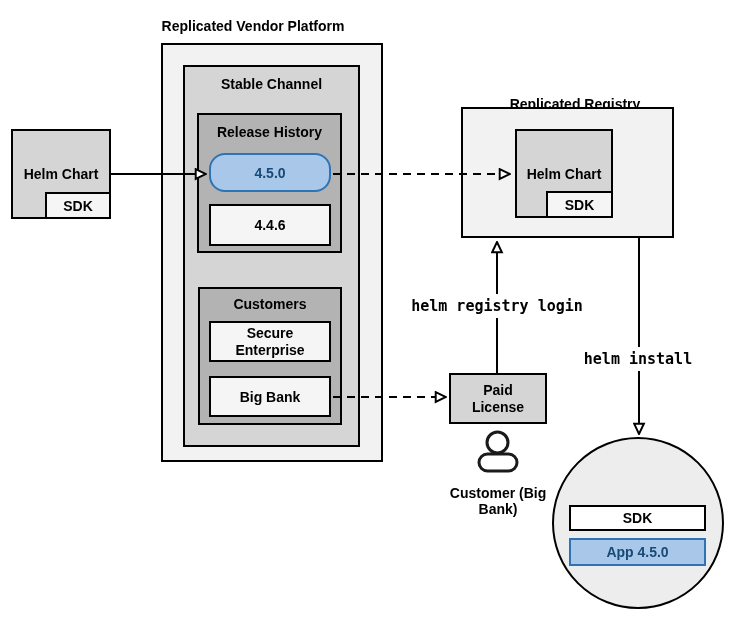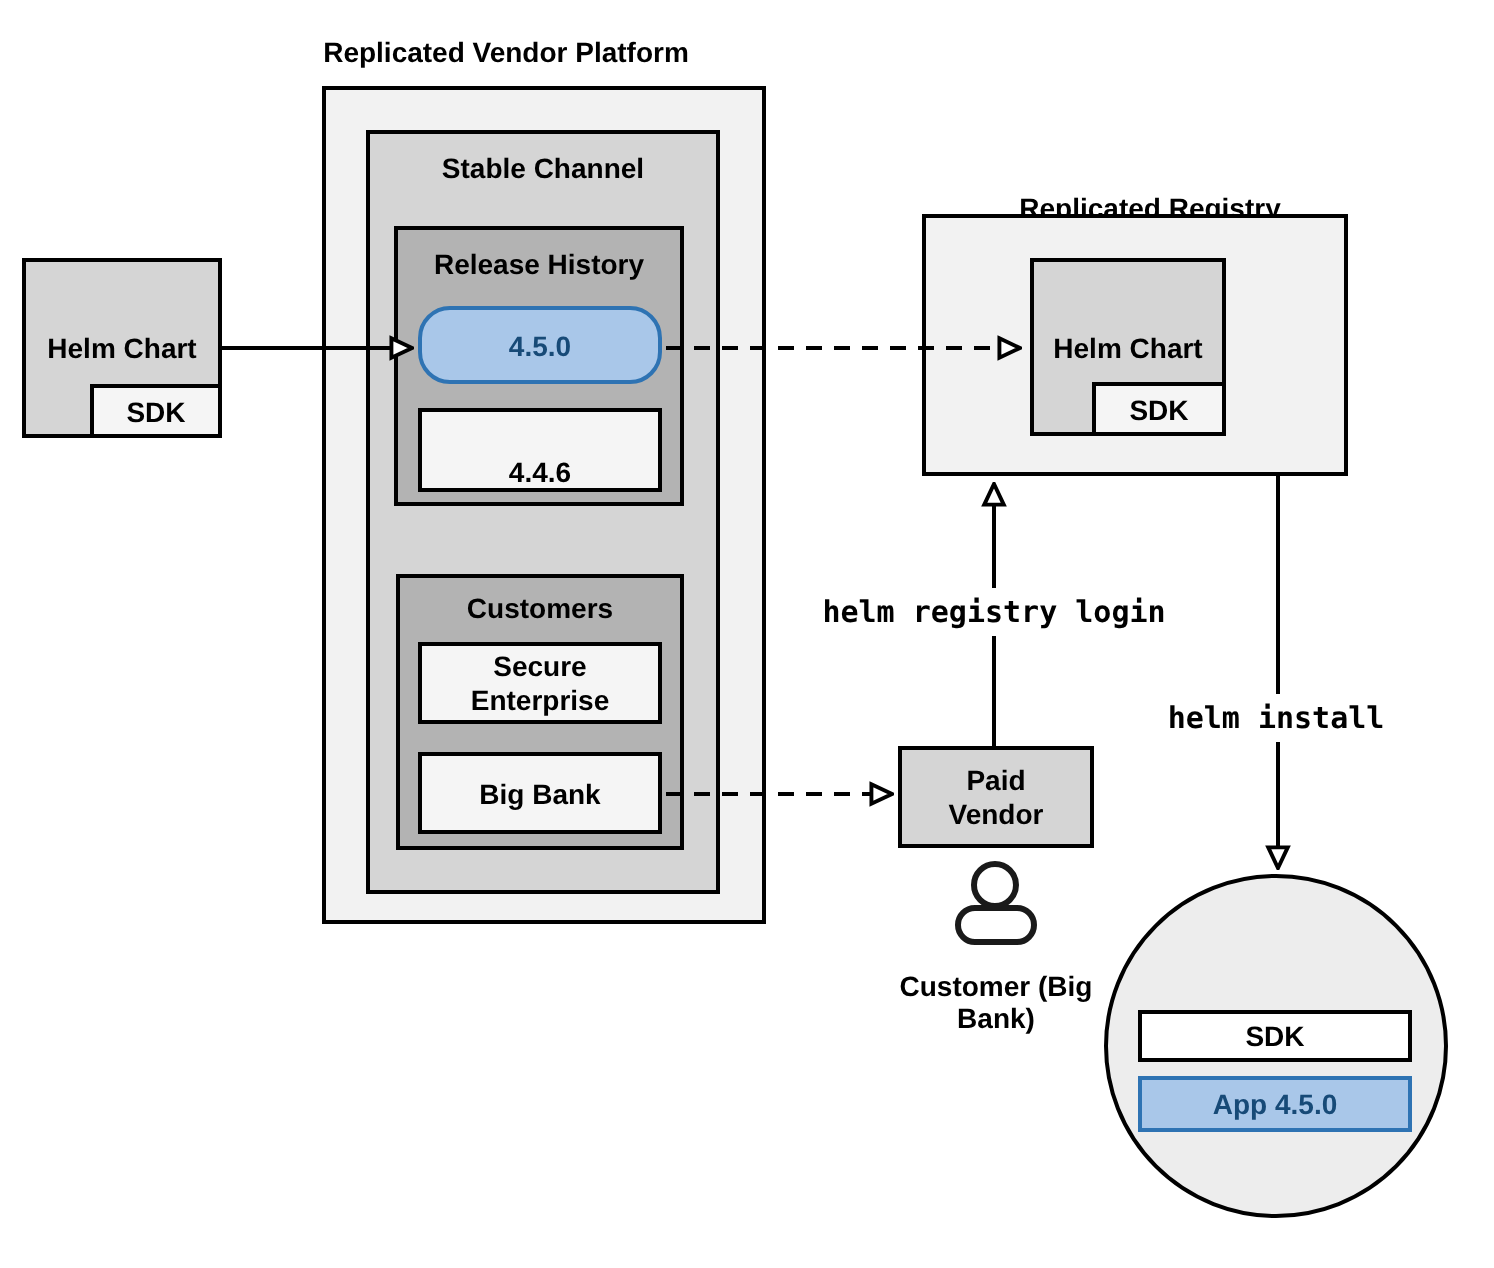--- a/index.html
+++ b/index.html
@@ -6,21 +6,21 @@
   #canvas{
     position:relative;width:747px;height:634px;background:#ffffff;overflow:hidden;
     font-family:"Liberation Sans", sans-serif;
   }
   .box{
     position:absolute;box-sizing:border-box;border:2px solid #000;
     display:flex;align-items:center;justify-content:center;
     font-weight:bold;font-size:14px;color:#000;text-align:center;
   }
   .box.top-label{align-items:flex-start;}
-  .fill-light{background:#f2f2f2;align-items:flex-end;}
+  .fill-light{background:#f2f2f2;}
   .fill-mid{background:#d5d5d5;}
   .fill-dark{background:#b3b3b3;}
   .fill-white{background:#ffffff;}
   .fill-blue{background:#a9c7e9;border-color:#2e73b3;color:#174a77;}
   .circle{border-radius:50%;background:#ededed;}
   .outside-title{
     position:absolute;transform:translateX(-50%);
     font-weight:bold;font-size:14px;color:#000;white-space:nowrap;
   }
   .mono-label{
@@ -89,21 +89,21 @@
 
   <div class="box fill-light z1" style="left:461px;top:107px;width:213px;height:131px;"></div>
   <div class="box fill-mid z2" style="left:515px;top:129px;width:98px;height:89px;">
     <span>Helm Chart</span>
   </div>
   <div class="box z3" style="left:546px;top:191px;width:67px;height:27px;background:#f5f5f5;">
     <span>SDK</span>
   </div>
 
   <div class="box fill-mid z2" style="left:449px;top:373px;width:98px;height:51px;line-height:17px;">
-    <span class="wrap-narrow">Paid Vendor</span>
+    <span class="wrap-narrow">Paid License</span>
   </div>
 
   <div class="customer-caption" style="left:498px;top:485px;">Customer (Big Bank)</div>
 
   <div class="box circle z1" style="left:552px;top:437px;width:172px;height:172px;"></div>
   <div class="box fill-white z2" style="left:569px;top:505px;width:137px;height:26px;">
     <span>SDK</span>
   </div>
   <div class="box fill-blue z2" style="left:569px;top:538px;width:137px;height:28px;">
     <span>App 4.5.0</span>

